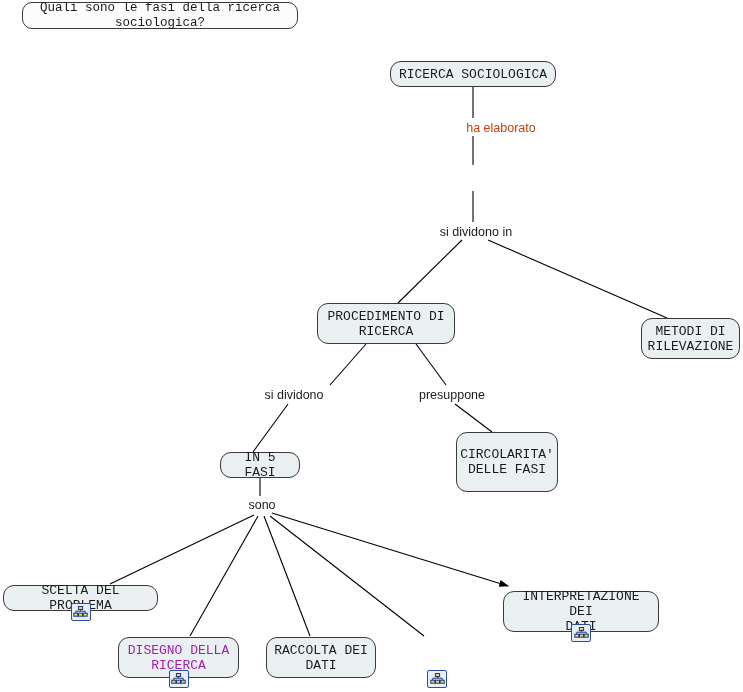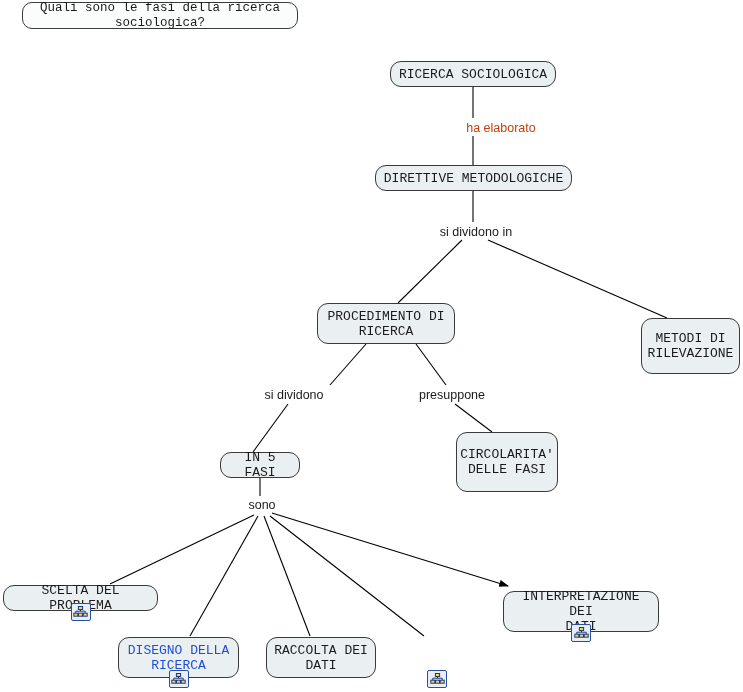--- a/index.html
+++ b/index.html
@@ -114,41 +114,40 @@
         <polyline points="254,515 110,584" stroke="#000000"></polyline>
         <polyline points="258,516 190,636" stroke="#000000"></polyline>
         <polyline points="264,516 310,636" stroke="#000000"></polyline>
         <polyline points="270,516 424,636" stroke="#000000"></polyline>
         <polyline points="272,513 508,586" stroke="#000000" marker-end="url(#arrowhead)"></polyline>
       </g>
   </svg>
 
 <div class="node question" style="left: 22px; top: 2px; width: 276px; height: 27px; background: rgb(251, 253, 253); border-color: rgb(58, 58, 58); color: rgb(26, 26, 26);"><span>Quali sono le fasi della ricerca sociologica?</span></div>
     <div class="node" style="left: 390px; top: 61px; width: 166px; height: 26px; background: rgb(234, 240, 242); border-color: rgb(58, 58, 58); color: rgb(26, 26, 26);"><span>RICERCA SOCIOLOGICA</span></div>
-    <div class="node" style="left: 375px; top: 165px; width: 197px; height: 26px; background: rgb(234, 240, 242); border-color: rgb(58, 58, 58); color: rgb(26, 26, 26);"><span>DIRETTIVE METODOLOGICHE</span></div>
     <div class="node" style="left: 317px; top: 303px; width: 138px; height: 41px; background: rgb(234, 240, 242); border-color: rgb(58, 58, 58); color: rgb(26, 26, 26);"><span>PROCEDIMENTO DI
 RICERCA</span></div>
-    <div class="node" style="left: 641px; top: 318px; width: 99px; height: 56px; background: rgb(234, 240, 242); border-color: rgb(58, 58, 58); color: rgb(26, 26, 26);"><span>METODI DI
+    <div class="node" style="left: 641px; top: 318px; width: 99px; height: 41px; background: rgb(234, 240, 242); border-color: rgb(58, 58, 58); color: rgb(26, 26, 26);"><span>METODI DI
 RILEVAZIONE</span></div>
     <div class="node" style="left: 220px; top: 452px; width: 80px; height: 26px; background: rgb(234, 240, 242); border-color: rgb(58, 58, 58); color: rgb(26, 26, 26);"><span>IN 5 FASI</span></div>
     <div class="node" style="left: 456px; top: 432px; width: 102px; height: 60px; background: rgb(234, 240, 242); border-color: rgb(58, 58, 58); color: rgb(26, 26, 26);"><span>CIRCOLARITA'
 DELLE FASI</span></div>
     <div class="node" style="left: 3px; top: 585px; width: 155px; height: 26px; background: rgb(234, 240, 242); border-color: rgb(58, 58, 58); color: rgb(26, 26, 26);"><span>SCELTA DEL PROBLEMA</span></div>
     <span class="submap-icon" style="border-color: rgb(43, 79, 158); background: rgb(232, 238, 248); left: 70.5px; top: 603px;">
       <svg width="15" height="13" viewBox="0 0 15 13">
         <g stroke="#1b3a7a" stroke-width="1" fill="none">
           <path d="M7.5 3.2 V5.2 M2.8 7.2 V5.2 H12.2 V7.2"></path>
         </g>
         <rect x="5.4" y="0.5" width="4.2" height="3" fill="#f2d16b" stroke="#1b3a7a" stroke-width="1"></rect>
         <rect x="0.8" y="7.2" width="4" height="3" fill="#f2d16b" stroke="#1b3a7a" stroke-width="1"></rect>
         <rect x="5.5" y="7.2" width="4" height="3" fill="#f2d16b" stroke="#1b3a7a" stroke-width="1"></rect>
         <rect x="10.2" y="7.2" width="4" height="3" fill="#f2d16b" stroke="#1b3a7a" stroke-width="1"></rect>
       </svg>
     </span>
-    <div class="node" style="left: 118px; top: 637px; width: 121px; height: 41px; background: rgb(234, 240, 242); border-color: rgb(58, 58, 58); color: #1d4ed8;"><span>DISEGNO DELLA
+    <div class="node" style="left: 118px; top: 637px; width: 121px; height: 41px; background: rgb(234, 240, 242); border-color: rgb(58, 58, 58); color: #a21caf;"><span>DISEGNO DELLA
 RICERCA</span></div>
     <span class="submap-icon" style="border-color: rgb(43, 79, 158); background: rgb(232, 238, 248); left: 168.5px; top: 670px;">
       <svg width="15" height="13" viewBox="0 0 15 13">
         <g stroke="#1b3a7a" stroke-width="1" fill="none">
           <path d="M7.5 3.2 V5.2 M2.8 7.2 V5.2 H12.2 V7.2"></path>
         </g>
         <rect x="5.4" y="0.5" width="4.2" height="3" fill="#f2d16b" stroke="#1b3a7a" stroke-width="1"></rect>
         <rect x="0.8" y="7.2" width="4" height="3" fill="#f2d16b" stroke="#1b3a7a" stroke-width="1"></rect>
         <rect x="5.5" y="7.2" width="4" height="3" fill="#f2d16b" stroke="#1b3a7a" stroke-width="1"></rect>
         <rect x="10.2" y="7.2" width="4" height="3" fill="#f2d16b" stroke="#1b3a7a" stroke-width="1"></rect>

